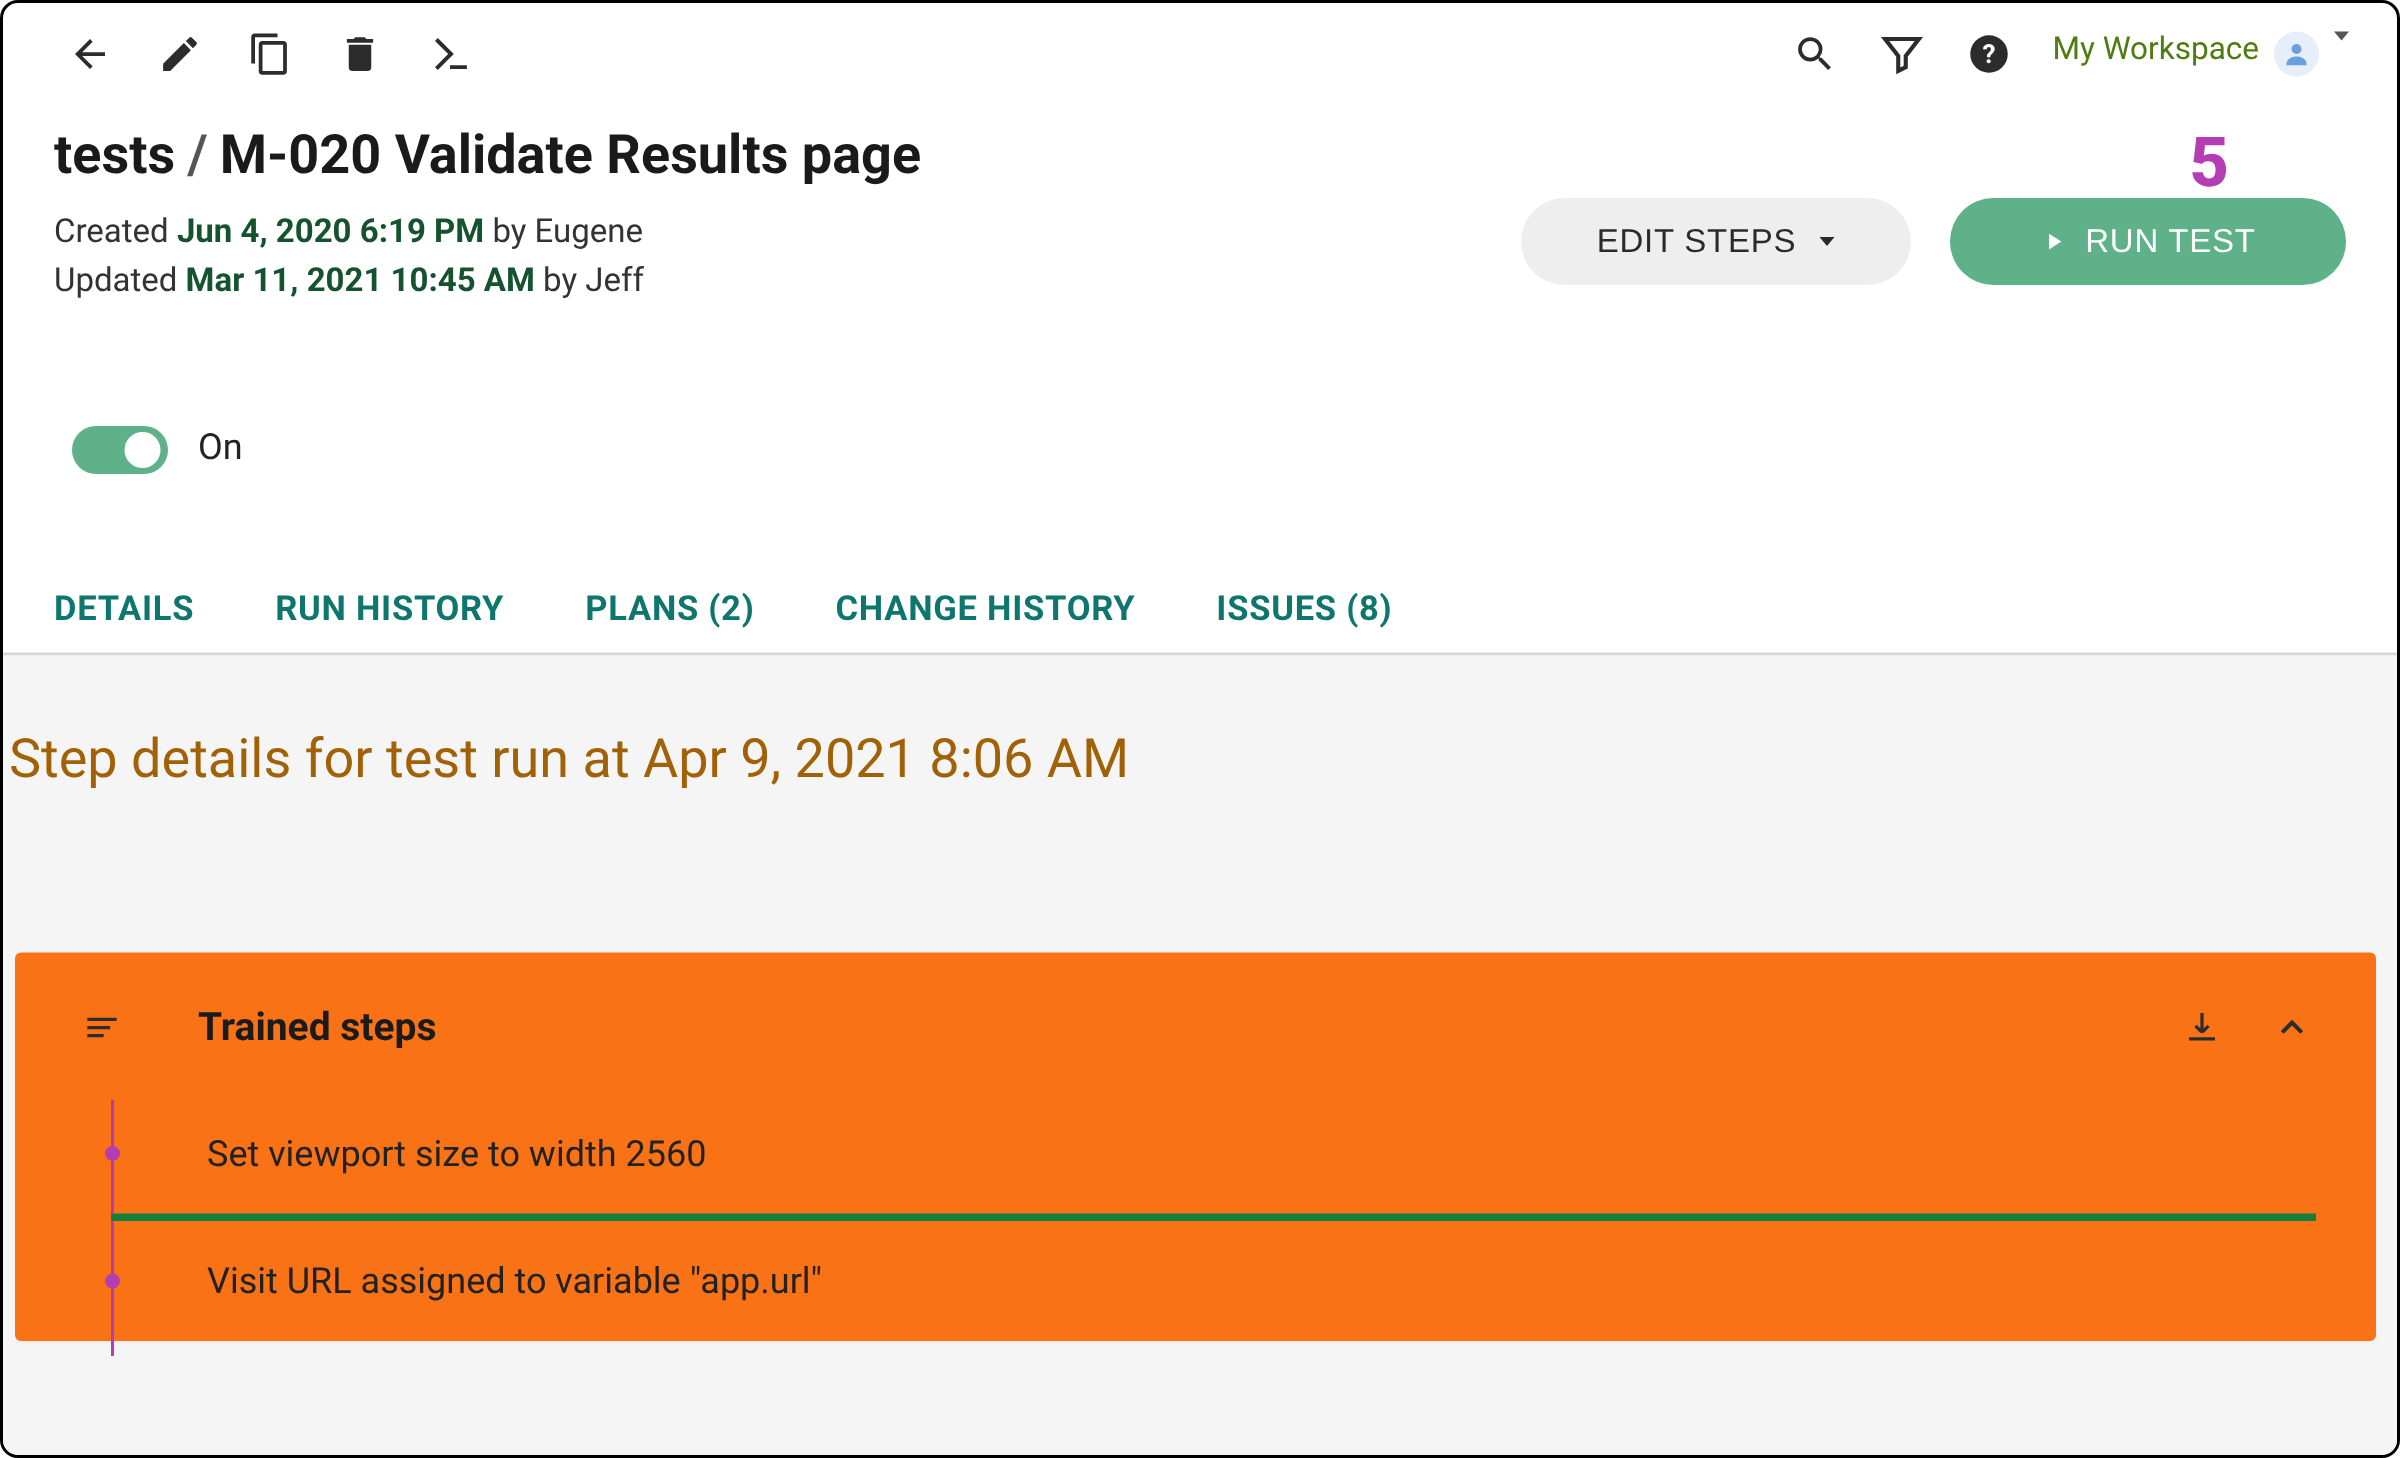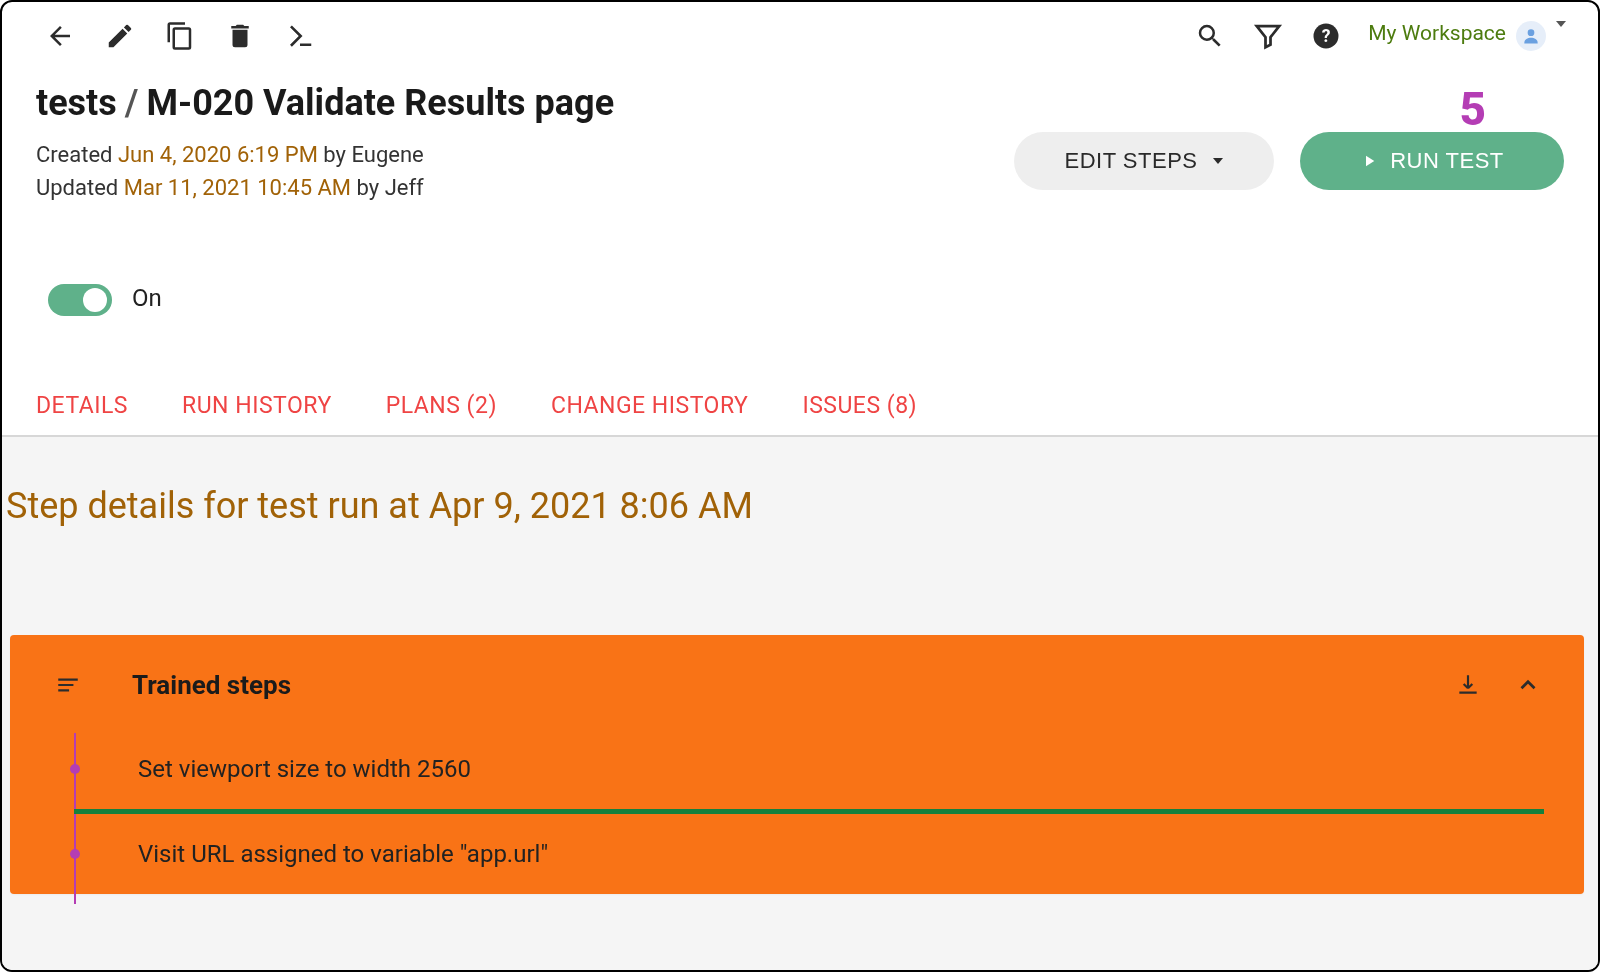--- a/index.html
+++ b/index.html
@@ -82,21 +82,21 @@
     justify-content: flex-end;
   }
   .breadcrumb .sep { color: #555; font-weight: 600; }
   .meta {
     margin-top: 14px;
     font-size: 22px;
     color: #333;
     line-height: 1.5;
   }
   .meta .label { color: #333; }
-  .meta strong { font-weight: 400; color: #a16207; text-align: center; }
+  .meta strong { font-weight: 700; color: #14532d; text-align: center; }
 
   .header-actions {
     display: flex;
     flex-direction: column;
     align-items: flex-end;
     gap: 4px;
   }
   .callout-num {
     font-size: 46px;
     font-weight: 800;
@@ -161,23 +161,23 @@
 
   
   .tabs {
     display: flex;
     gap: 54px;
     padding: 76px 34px 16px 34px;
     border-bottom: 2px solid #d7d7d7;
   }
   .tab {
     font-size: 23px;
-    font-weight: 400;
+    font-weight: 700;
     letter-spacing: 0.5px;
-    color: #ef4444;
+    color: #0f766e;
     cursor: pointer;
   }
 
   
   .details-area {
     background: #f5f5f5;
     padding: 48px 0 0 4px;
     min-height: 560px;
   }
   .details-title {

